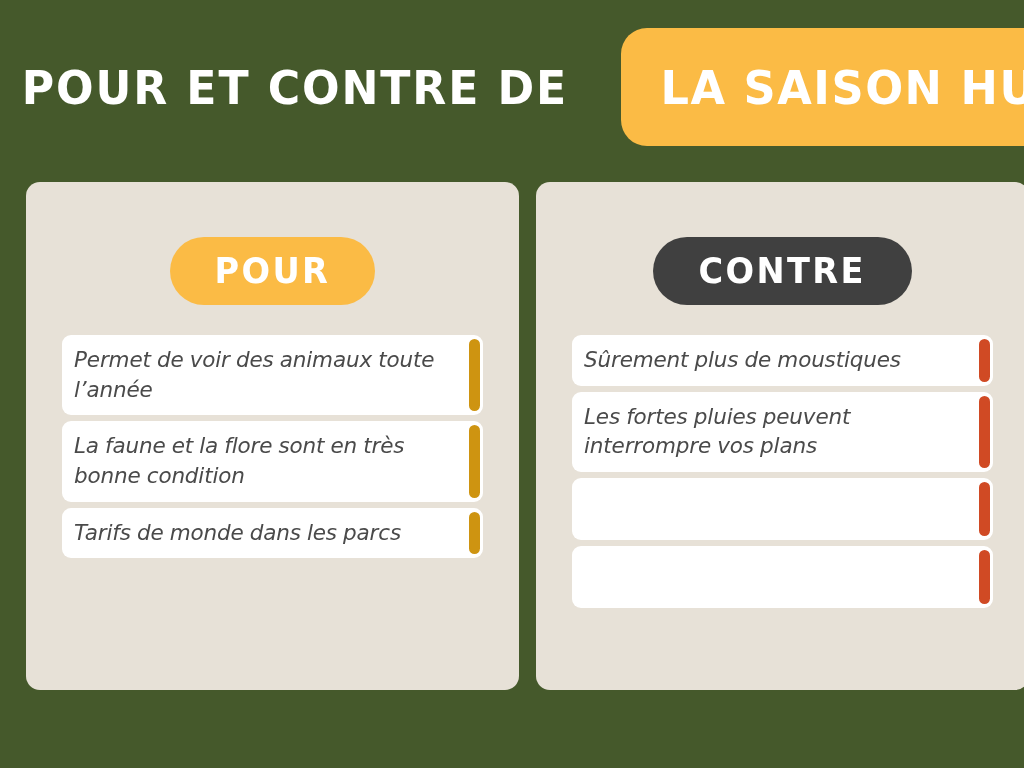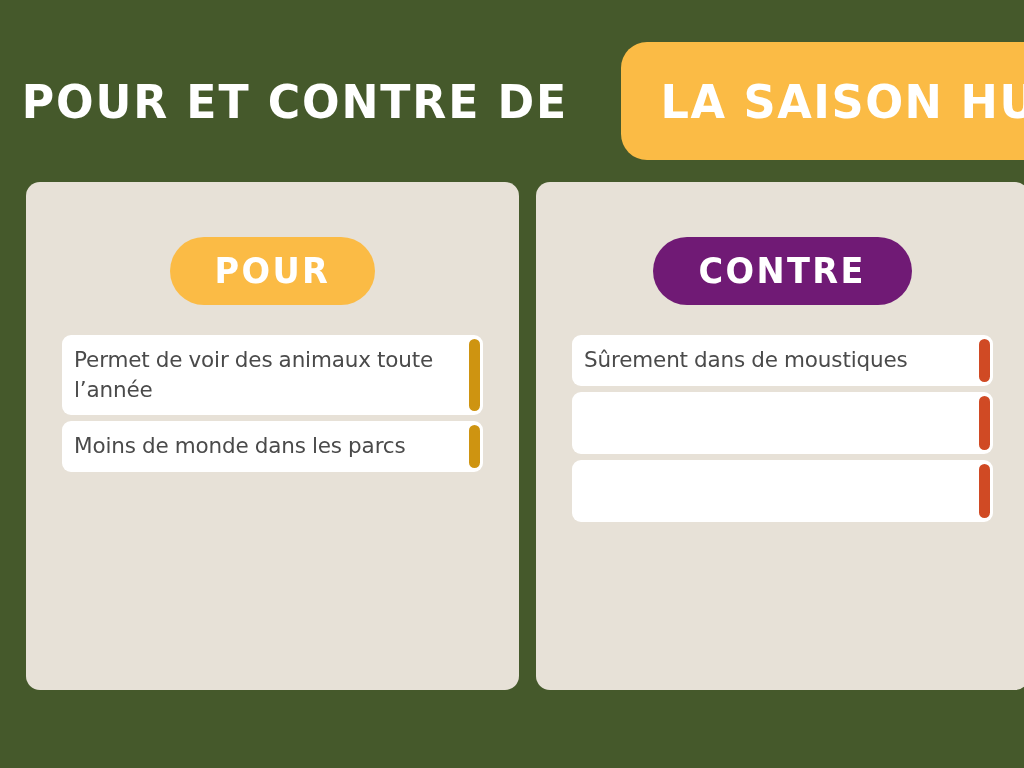--- a/index.html
+++ b/index.html
@@ -20,21 +20,21 @@
     width: 1024px;
     height: 768px;
     background: #45592B;
     box-sizing: border-box;
   }
 
   
   .title-row {
     position: absolute;
     left: 18px;
-    top: 40px;
+    top: 26px;
     width: 988px;
     height: 122px;
     display: flex;
     align-items: center;
     gap: 0px;
   }
 
   .title-lead {
     color: #FFFFFF;
     font-family: "DejaVu Sans", sans-serif;
@@ -100,21 +100,21 @@
     height: 68px;
     min-width: 205px;
     border-radius: 34px;
     display: flex;
     align-items: center;
     justify-content: center;
     padding: 0 42px;
     box-sizing: border-box;
   }
   .card-header.pour   { background: #FBBB45; }
-  .card-header.contre { background: #701a75; min-width: 200px; }
+  .card-header.contre { background: #404040; min-width: 200px; }
 
   .card-header-label {
     color: #FFFFFF;
     font-family: "DejaVu Sans", sans-serif;
     font-weight: 700;
     font-size: 35px;
     letter-spacing: 2.5px;
     text-transform: uppercase;
     white-space: nowrap;
     transform: scaleX(0.96);
@@ -130,20 +130,21 @@
 
   .row {
     position: relative;
     background: #FFFFFF;
     border-radius: 9px;
     box-sizing: border-box;
     padding: 10px 22px 11px 12px;
     min-height: 50px;
     display: flex;
     align-items: center;
+    font-style: italic;
   }
 
   .row-text {
     color: #4A4A4A;
     font-family: "DejaVu Sans", sans-serif;
     font-size: 21.5px;
     line-height: 1.38;
     letter-spacing: -0.15px;
     word-spacing: -0.5px;
     width: 100%;
@@ -180,33 +181,41 @@
     <div class="card">
       <div class="card-header pour">
         <span class="card-header-label">POUR</span>
       </div>
       <div class="rows">
         <div class="row">
           <span class="row-text">Permet de voir des animaux toute l’année</span>
           <span class="row-accent accent-gold"></span>
         </div>
         <div class="row">
-          <span class="row-text">Moins de monde dans les parcs</span>
+          <span class="row-text">La faune et la flore sont en très bonne condition</span>
+          <span class="row-accent accent-gold"></span>
+        </div>
+        <div class="row">
+          <span class="row-text">Tarifs de monde dans les parcs</span>
           <span class="row-accent accent-gold"></span>
         </div>
       </div>
     </div>
 
     <div class="card">
       <div class="card-header contre">
         <span class="card-header-label">CONTRE</span>
       </div>
       <div class="rows">
         <div class="row">
-          <span class="row-text">Sûrement dans de moustiques</span>
+          <span class="row-text">Sûrement plus de moustiques</span>
+          <span class="row-accent accent-red"></span>
+        </div>
+        <div class="row">
+          <span class="row-text">Les fortes pluies peuvent interrompre vos plans</span>
           <span class="row-accent accent-red"></span>
         </div>
         <div class="row empty">
           <span class="row-text"></span>
           <span class="row-accent accent-red"></span>
         </div>
         <div class="row empty">
           <span class="row-text"></span>
           <span class="row-accent accent-red"></span>
         </div>

